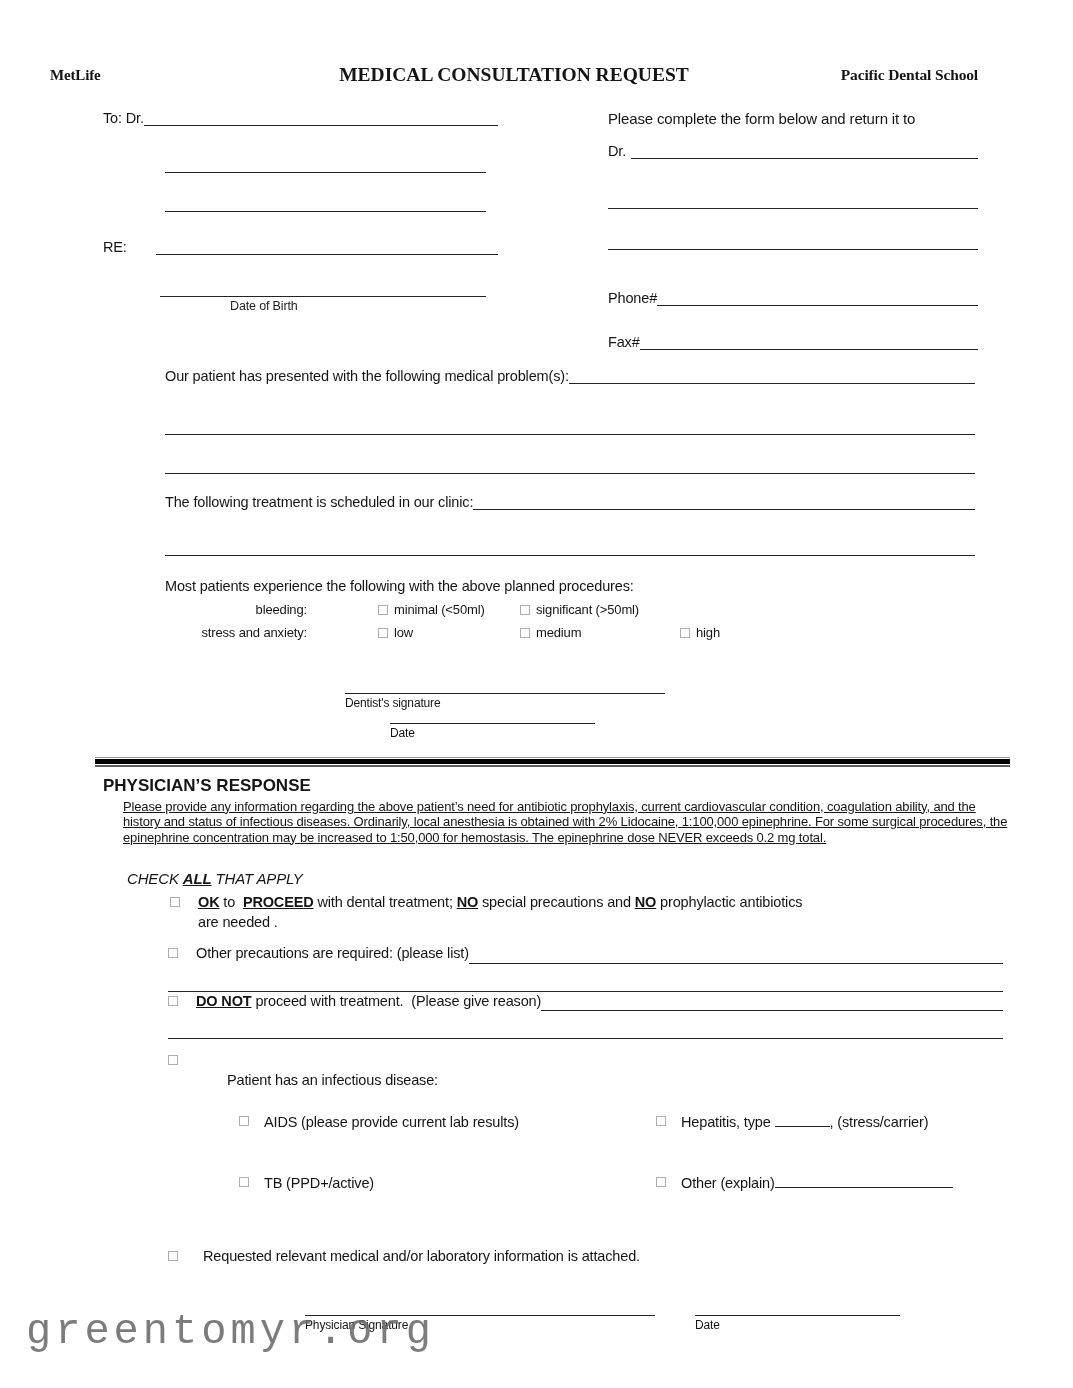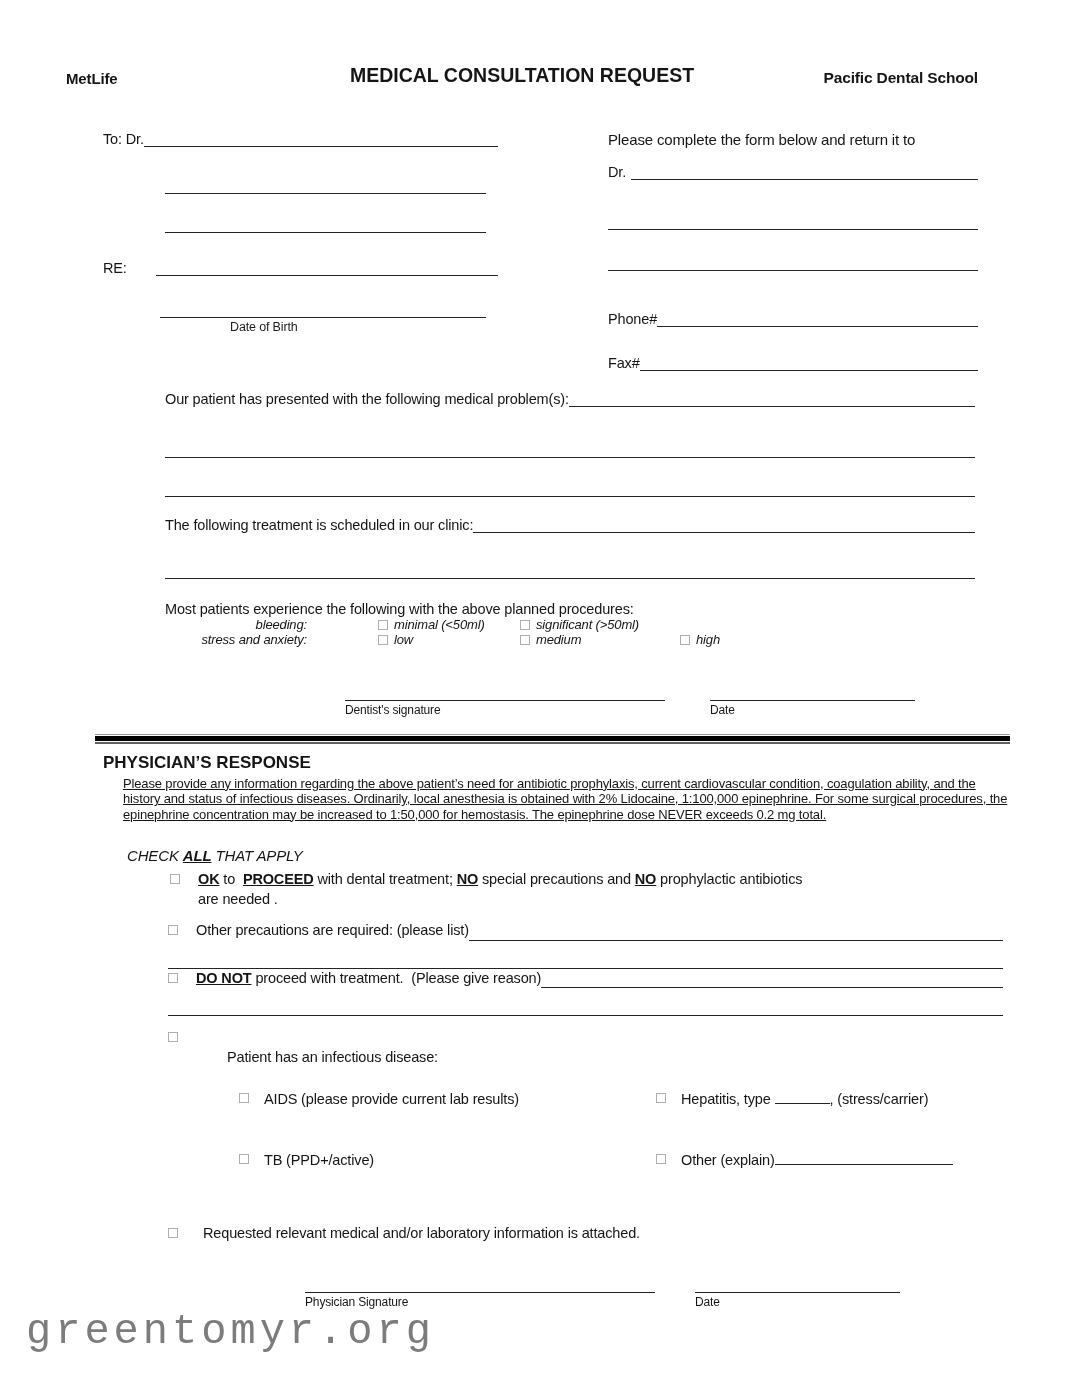--- a/index.html
+++ b/index.html
@@ -5,43 +5,43 @@
   * { margin:0; padding:0; box-sizing:border-box; }
   html,body { background:#ffffff; }
   .page {
     position:relative; width:1073px; height:1388px; margin:0 auto;
     background:#ffffff; color:#151515; overflow:hidden;
     font-family:"Liberation Sans", sans-serif;
     letter-spacing:-0.15px;
   }
 
   
-  .hdr { display:flex; align-items:flex-end; padding:64px 95px 0 66px; }
+  .hdr { display:flex; align-items:center; padding:64px 95px 0 50px;font-family:Liberation Serif, serif; }
   .hdr .brand  { font-weight:bold; font-size:15px; width:215px; }
   .hdr .title  { font-weight:bold; font-size:19.5px; flex:1; text-align:center; letter-spacing:0; }
   .hdr .school { font-weight:bold; font-size:15.5px; width:215px; text-align:right; }
 
   
-  .frow { display:flex; align-items:flex-end; font-size:14.5px;margin-top:20px; }
+  .frow { display:flex; align-items:flex-end; font-size:14.5px; }
   .lbl  { white-space:pre; }
   .fill { flex:1; border-bottom:1.6px solid #232323; height:13px; }
   .uline{ display:inline-block; border-bottom:1.6px solid #232323; height:12px; vertical-align:baseline; }
 
   
   .topgrid { display:flex; margin:24px 95px 0 103px; }
   .col-l { width:395px; }
   .col-r { flex:1; margin-left:110px; }
   .cap { font-size:12.5px; color:#1c1c1c; margin-top:2px; }
 
   
   .problems { margin:18px 98px 0 165px; }
 
   
   .experience { margin:22px 98px 0 165px; font-size:14.5px; }
-  .xrow { display:flex; align-items:center; font-size:13px; margin-top:0;font-style:italic; }
+  .xrow { display:flex; align-items:center; font-size:13px; margin-top:8px; }
   .xlabel { width:142px; text-align:right; }
   .xopt1 { width:142px; margin-left:71px; }
   .xopt2 { width:160px; }
   .cb { display:inline-block; width:10px; height:10px; border:1.5px solid #aeaeae; background:#fff;
         margin-right:6px; vertical-align:-1px; flex:none; }
 
   
   .sigrow { display:flex; }
   .sigblock .sline { border-bottom:1.5px solid #232323; height:14px; }
   .sigblock .scap  { font-size:12px; margin-top:2px; }
@@ -164,21 +164,21 @@
       <span class="xopt2"><span class="cb"></span><span>significant (&gt;50ml)</span></span>
     </div>
     <div class="xrow">
       <span class="xlabel">stress and anxiety:</span>
       <span class="xopt1"><span class="cb"></span><span>low</span></span>
       <span class="xopt2"><span class="cb"></span><span>medium</span></span>
       <span><span class="cb"></span><span>high</span></span>
     </div>
   </div>
 
-  <div class="sigrow" style="margin:40px 0 0 345px;">
+  <div class="sigrow" style="margin:40px 0 0 345px;flex-direction:column;">
     <div class="sigblock" style="width:320px;">
       <div class="sline"></div>
       <div class="scap">Dentist's signature</div>
     </div>
     <div class="sigblock" style="width:205px; margin-left:45px;">
       <div class="sline"></div>
       <div class="scap">Date</div>
     </div>
   </div>
 

